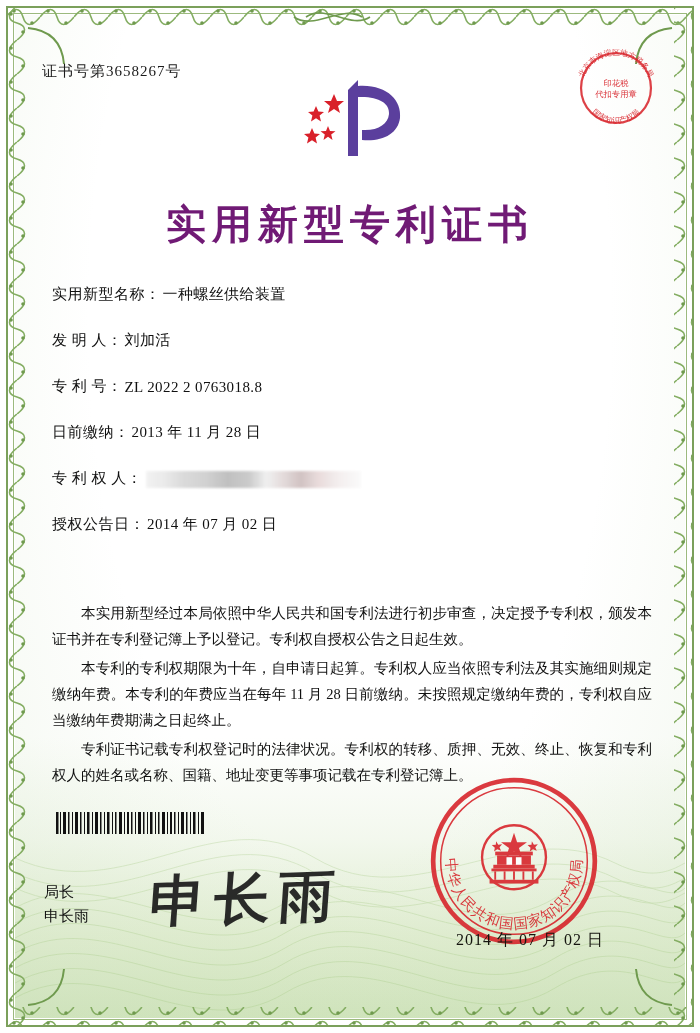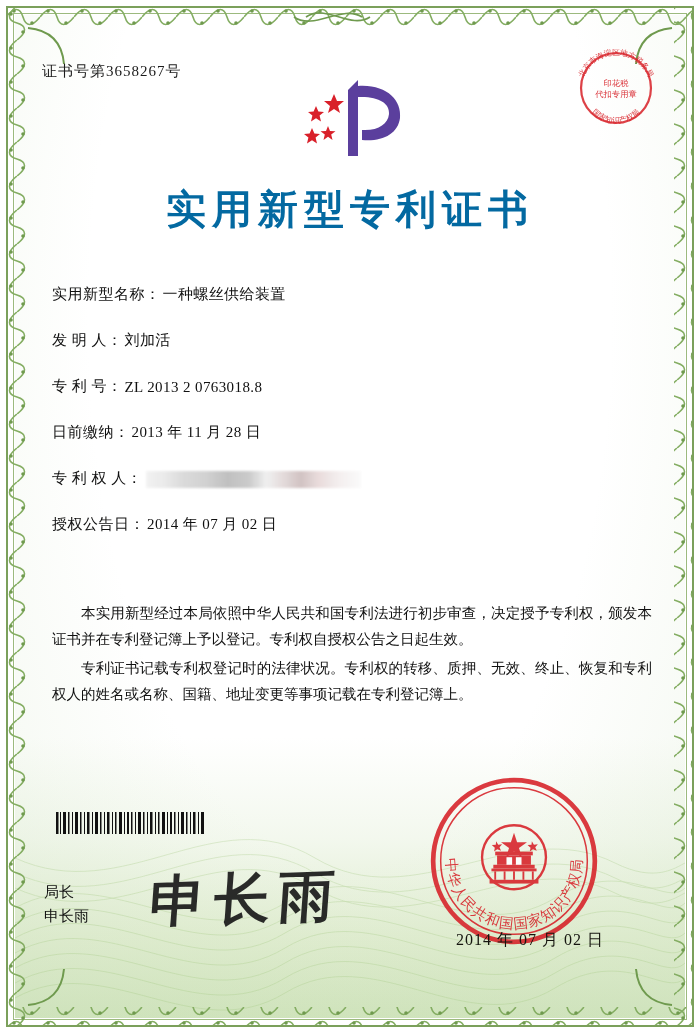--- a/index.html
+++ b/index.html
@@ -75,26 +75,26 @@
     left: 290px;
     top: 78px;
     width: 120px;
     height: 80px;
   }
 
   .title {
     position: absolute;
     left: 0;
     right: 0;
-    top: 182px;
+    top: 197px;
     text-align: center;
     font-size: 40px;
     font-weight: bold;
     letter-spacing: 6px;
-    color: #0369a1;
+    color: #701a75;
     font-family: "DejaVu Serif", "Liberation Serif", serif;
   }
 
   
   .tax-stamp {
     position: absolute;
     right: 38px;
     top: 42px;
     width: 92px;
     height: 92px;
@@ -314,21 +314,21 @@
       <span class="field-value">一种螺丝供给装置</span>
     </div>
 
     <div class="field-row">
       <span class="field-label spaced">发  明  人：</span>
       <span class="field-value">刘加活</span>
     </div>
 
     <div class="field-row">
       <span class="field-label spaced">专  利  号：</span>
-      <span class="field-value">ZL 2013 2 0763018.8</span>
+      <span class="field-value">ZL 2022 2 0763018.8</span>
     </div>
 
     <div class="field-row">
       <span class="field-label">日前缴纳：</span>
       <span class="field-value">2013 年 11 月 28 日</span>
     </div>
 
     <div class="field-row">
       <span class="field-label">专 利 权 人：</span>
       <span class="redacted"></span>
@@ -336,20 +336,21 @@
 
     <div class="field-row">
       <span class="field-label">授权公告日：</span>
       <span class="field-value">2014 年 07 月 02 日</span>
     </div>
 
   </div>
 
   <div class="body-text">
     <p>本实用新型经过本局依照中华人民共和国专利法进行初步审查，决定授予专利权，颁发本证书并在专利登记簿上予以登记。专利权自授权公告之日起生效。</p>
+    <p>本专利的专利权期限为十年，自申请日起算。专利权人应当依照专利法及其实施细则规定缴纳年费。本专利的年费应当在每年 11 月 28 日前缴纳。未按照规定缴纳年费的，专利权自应当缴纳年费期满之日起终止。</p>
     <p>专利证书记载专利权登记时的法律状况。专利权的转移、质押、无效、终止、恢复和专利权人的姓名或名称、国籍、地址变更等事项记载在专利登记簿上。</p>
   </div>
 
   <svg class="barcode" viewBox="0 0 150 22" preserveAspectRatio="none">
     <g fill="#111111">
       <rect x="0" y="0" width="2.5" height="22"></rect>
         <rect x="4" y="0" width="1" height="22"></rect>
       <rect x="7" y="0" width="3" height="22"></rect>
         <rect x="12" y="0" width="1.5" height="22"></rect>
       <rect x="16" y="0" width="1" height="22"></rect>

